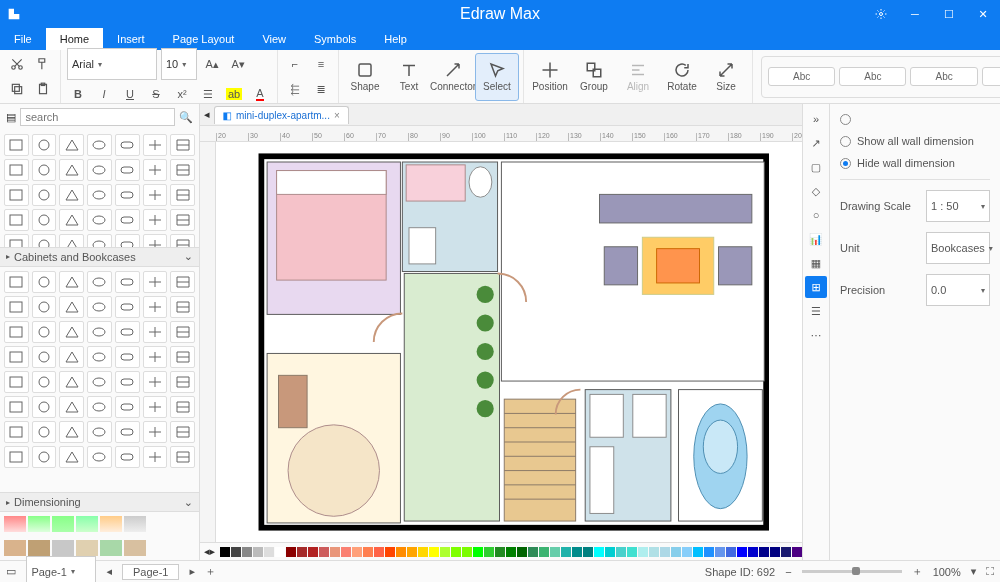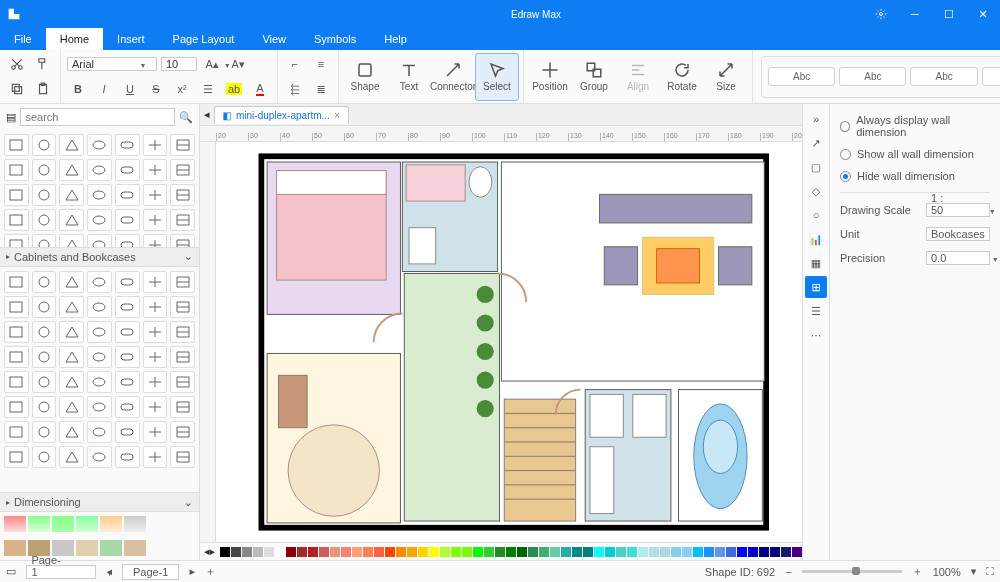--- a/index.html
+++ b/index.html
@@ -1,27 +1,27 @@
 <!DOCTYPE html>
 <html><head>
 <meta charset="utf-8">
 <style>
 * { box-sizing: border-box; margin: 0; padding: 0; font-family: "Segoe UI", Arial, sans-serif; }
 body { width: 1000px; height: 582px; overflow: hidden; background: #fff; font-size: 11px; color: #333; display: flex; flex-direction: column; }
 .titlebar { height: 28px; background: #0e7cf2; color: #fff; display: flex; align-items: center; position: relative; }
 .titlebar .logo { width: 28px; display: flex; align-items: center; justify-content: center; }
-.titlebar .title { position: absolute; left: 50%; transform: translateX(-50%); font-size: 10px; margin-left: 36px; }
+.titlebar .title { position: absolute; left: 50%; transform: translateX(-50%); font-size: 16px; }
 .titlebar .wincontrols { margin-left: auto; display: flex; }
 .titlebar .wincontrols div { width: 34px; height: 28px; display: flex; align-items: center; justify-content: center; cursor: pointer; }
 .menubar { height: 22px; background: #0e7cf2; color: #fff; display: flex; align-items: stretch; font-size: 11px; }
 .menubar .item { padding: 0 14px; display: flex; align-items: center; cursor: pointer; }
 .menubar .item.active { background: #fff; color: #222; }
 .rbtn { width: 22px; height: 22px; display: flex; align-items: center; justify-content: center; cursor: pointer; color: #555; border-radius: 2px; }
 .rbtn svg { width: 14px; height: 14px; }
-.combo { height: 14px; border: 1px solid #ccc; background: #fff; display: flex; align-items: flex-end; padding: 0 4px; font-size: 11px; cursor: pointer; gap: 43px; }
+.combo { height: 32px; border: 1px solid #ccc; background: #fff; display: flex; align-items: center; padding: 0 4px; font-size: 11px; cursor: pointer; }
 .combo .arrow { margin-left: 4px; font-size: 8px; color: #666; }
 .toolbig { display: flex; flex-direction: column; align-items: center; justify-content: center; width: 44px; height: 48px; cursor: pointer; font-size: 10px; color: #555; gap: 2px; }
 .toolbig.active { background: #e3eefb; border: 1px solid #8ab8e8; border-radius: 3px; }
 .toolbig svg { width: 18px; height: 18px; }
 .ribbonthick { height: 54px; background: #fafafa; border-bottom: 1px solid #ddd; display: flex; align-items: center; padding: 0 6px; }
 .abcgroup { border: 1px solid #ddd; border-radius: 4px; height: 42px; display: flex; align-items: center; padding: 0 6px; gap: 4px; margin-left: 8px; }
 .abcbtn { border: 1px solid #d0d0d0; border-radius: 3px; padding: 3px 24px; font-size: 10px; color: #666; cursor: pointer; background: #fff; }
 .main { flex: 1; display: flex; min-height: 0; }
 .leftpanel { width: 200px; border-right: 1px solid #ddd; display: flex; flex-direction: column; background: #fafafa; }
 .lpheader { height: 22px; display: flex; align-items: center; padding: 0 6px; font-size: 11px; color: #444; border-bottom: 1px solid #e5e5e5; }
@@ -928,21 +928,20 @@
     <div class="vbtn">▦</div>
     <div class="vbtn active">⊞</div>
     <div class="vbtn">☰</div>
     <div class="vbtn">⋯</div>
   </div>
 
   <div class="rightpanel">
     <div class="rpbody">
       <label class="radio">
           <span class="dot"></span>
-          <span>Always display wall dimension</span>
         </label>
       <label class="radio">
           <span class="dot"></span>
           <span>Show all wall dimension</span>
         </label>
       <label class="radio sel">
           <span class="dot"></span>
           <span>Hide wall dimension</span>
         </label>
       <div style="height:1px;background:#e0e0e0"></div>

